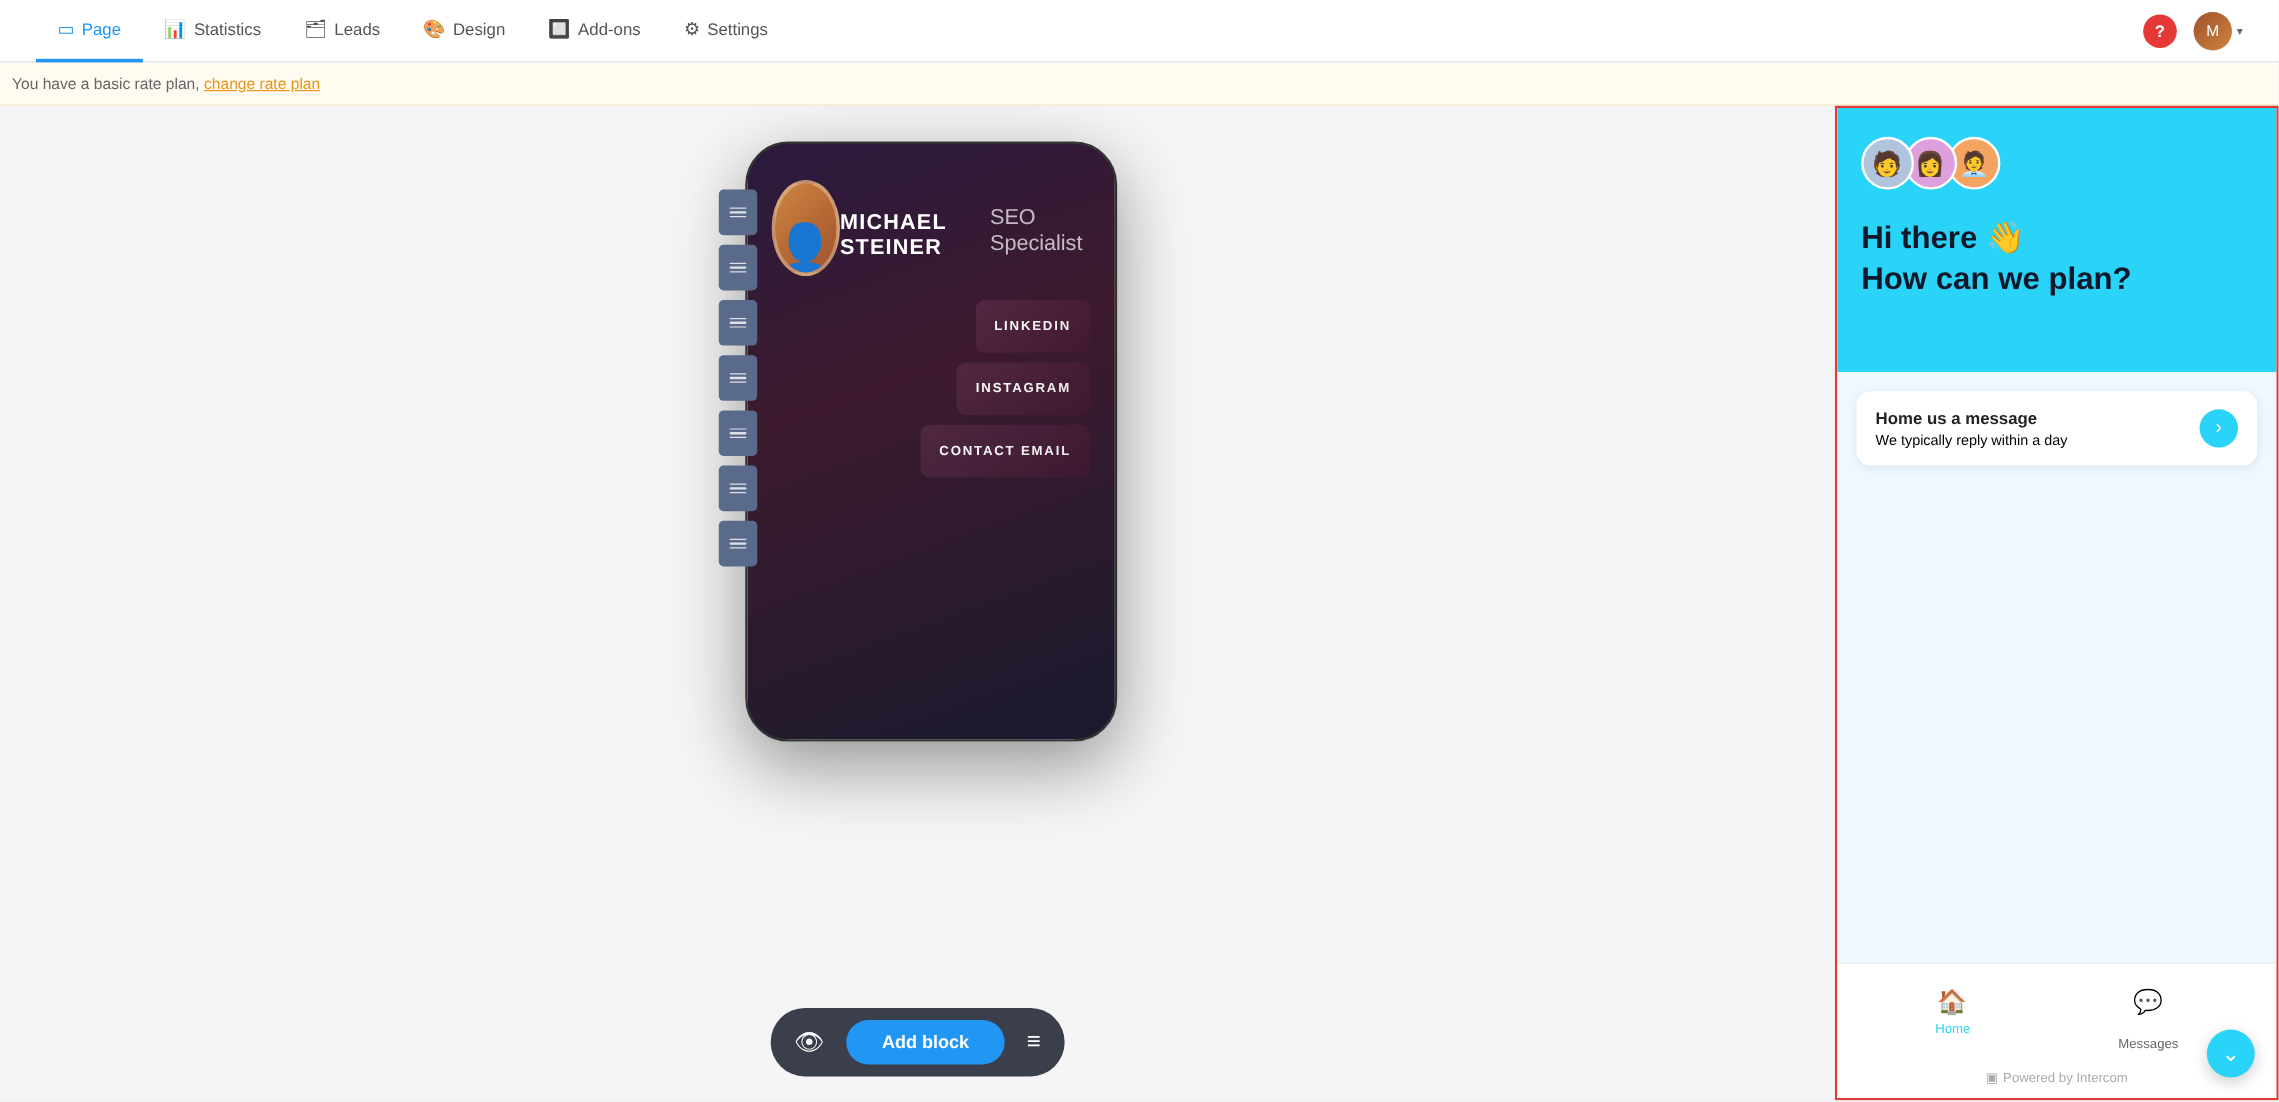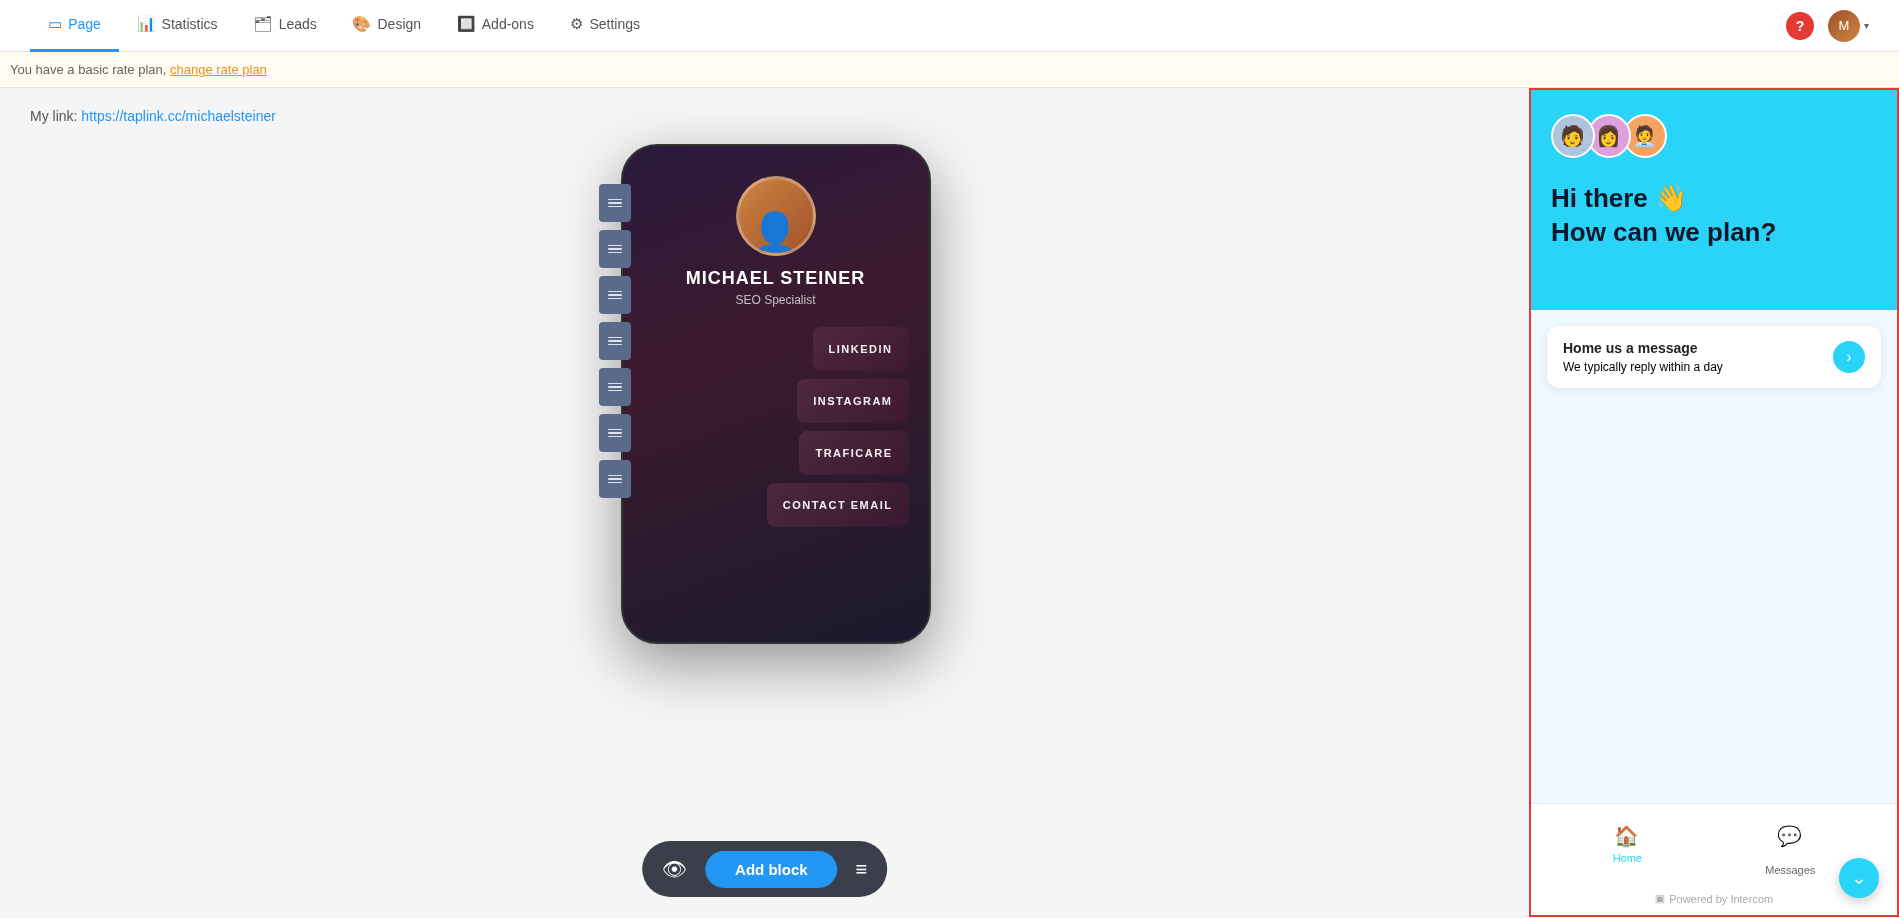--- a/index.html
+++ b/index.html
@@ -101,21 +101,21 @@
       background: linear-gradient(160deg, #2a1a3e 0%, #3d1a2e 40%, #1a1a2e 100%);
       border-radius: 36px;
       overflow: hidden;
       position: relative;
       border: 2px solid #333;
       box-shadow: 0 20px 60px rgba(0,0,0,0.4);
     }
 
     .phone-profile {
       display: flex;
-      flex-direction: column;
+      flex-direction: row;
       align-items: center;
       padding: 30px 20px 20px;
     }
     .profile-avatar {
       width: 80px;
       height: 80px;
       border-radius: 50%;
       background: linear-gradient(135deg, #cd853f, #a0522d);
       border: 3px solid rgba(255,255,255,0.3);
       display: flex;
@@ -134,21 +134,21 @@
     .profile-name {
       color: #fff;
       font-size: 18px;
       font-weight: 700;
       letter-spacing: 1px;
       margin-top: 12px;
       text-transform: uppercase;
     }
     .profile-title {
       color: rgba(255,255,255,0.7);
-      font-size: 12px;
+      font-size: 18px;
       margin-top: 4px;
     }
 
     .phone-buttons {
       padding: 0 20px;
       display: flex;
       flex-direction: column;
       gap: 8px;
       align-items: flex-end;
     }
@@ -396,24 +396,20 @@
 </nav>
 
 <div class="banner">
   <span>You have a basic rate plan,</span>
   <a href="#">change rate plan</a>
 </div>
 
 <div class="main-content">
   <div class="page-area">
 
-    <div class="my-link">
-      <span>My link:</span>
-      <a href="#">https://taplink.cc/michaelsteiner</a>
-    </div>
 
     <div class="phone-wrapper">
 
       <div class="block-handles">
         <div class="block-handle">
           <div class="lines">
               <div class="handle-line"></div>
               <div class="handle-line"></div>
               <div class="handle-line"></div>
             </div>
@@ -464,21 +460,20 @@
 
       <div class="phone-mockup">
         <div class="phone-profile">
           <div class="profile-avatar"></div>
           <div class="profile-name">MICHAEL STEINER</div>
           <div class="profile-title">SEO Specialist</div>
         </div>
         <div class="phone-buttons">
           <button class="phone-btn">LINKEDIN</button>
           <button class="phone-btn">INSTAGRAM</button>
-          <button class="phone-btn">TRAFICARE</button>
           <button class="phone-btn">CONTACT EMAIL</button>
         </div>
       </div>
     </div>
 
     <div class="bottom-toolbar">
       <button class="toolbar-eye">👁</button>
       <button class="toolbar-btn">Add block</button>
       <button class="toolbar-settings">≡</button>
     </div>

